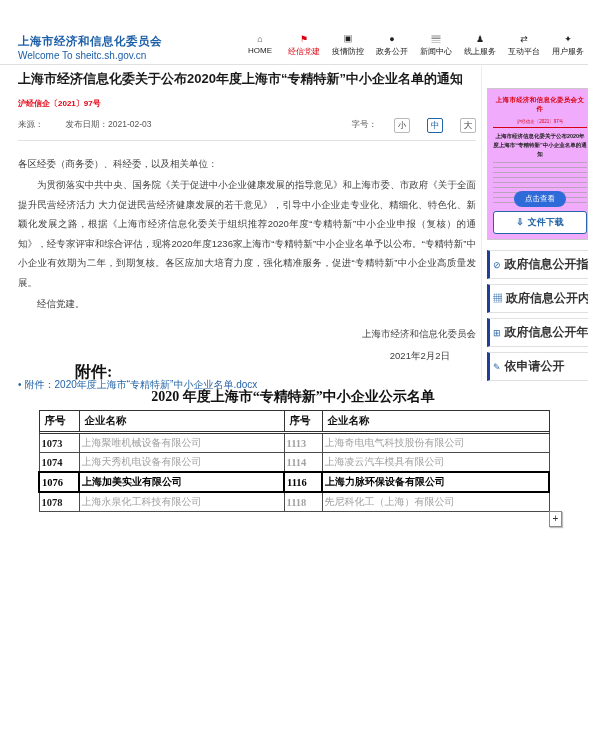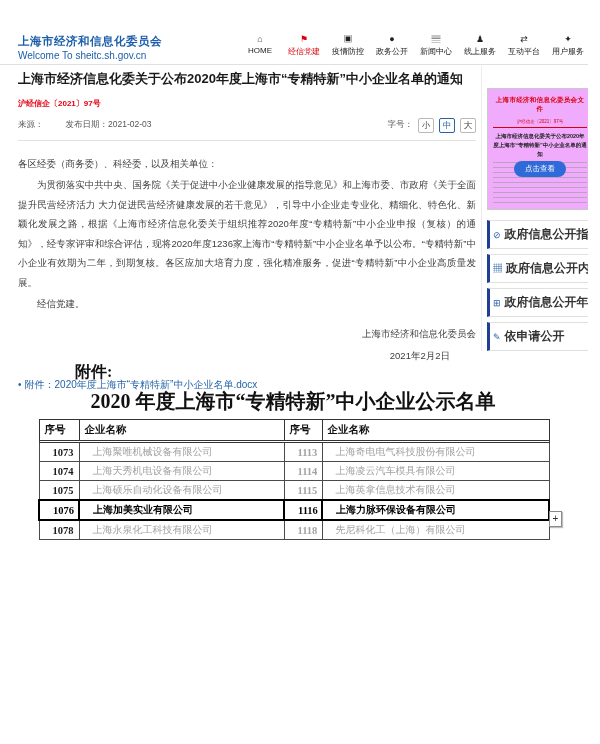--- a/index.html
+++ b/index.html
@@ -19,21 +19,21 @@
   .nav-label { display:block; font-size:8px; margin-top:2px; white-space:nowrap; }
   .nav-item.active { color:#d8000f; }
 
   
   .main { position:absolute; left:18px; top:70px; width:458px; }
   .art-title { font-size:13px; font-weight:bold; color:#1a1a1a; line-height:1.45; }
   .doc-number { margin-top:9px; color:#e60012; font-size:8px; font-weight:bold; }
   .meta-row { margin-top:9px; padding-bottom:7px; border-bottom:1px solid #e2e2e2;
               display:flex; align-items:center; font-size:8.5px; color:#555; }
   .meta-src { margin-right:22px; }
-  .fontsize-group { margin-left:auto; display:flex; align-items:center; gap:5px; }
+  .fontsize-group { margin-left:auto; display:flex; align-items:center; gap:17px; }
   .fs-btn { display:inline-block; width:16px; height:15px; line-height:13px; text-align:center;
             border:1px solid #b9b9b9; border-radius:2px; font-size:8.5px; color:#444;
             background:#fff; cursor:pointer; }
   .fs-btn.selected { color:#2464a8; border-color:#2464a8; }
   .art-body { margin-top:13px; font-size:9.5px; color:#404040; line-height:2.05;
               text-align:justify; }
   .art-body p.indent { text-indent:2em; }
   .art-body p + p { margin-top:2px; }
   .sign-org  { margin-top:14px; text-align:right; font-size:9.5px; color:#404040; }
   .sign-date { margin-top:9px;  text-align:right; padding-right:26px; font-size:9.5px; color:#404040; }
@@ -65,25 +65,25 @@
   .sb-link { border:1px solid #e0e0e0; border-left:3px solid #1e3f94; background:#fff;
              display:flex; align-items:center; gap:4px; padding:5px 3px; cursor:pointer; }
   .sb-link .icon { color:#2464a8; font-size:9px; }
   .sb-link .lbl { font-size:12px; font-weight:bold; color:#333; white-space:nowrap; }
 
   
   .attachment { position:absolute; top:362px; left:0; width:600px;
                 font-family:"Liberation Serif","DejaVu Serif",serif; }
   .att-heading { margin-left:75px; font-size:16px; font-weight:bold; color:#111; }
   .att-table-title { width:510px; margin:5px 0 4px 38px; text-align:center;
-                     font-size:20px; font-weight:bold; color:#111; }
+                     font-size:14px; font-weight:bold; color:#111; }
   table.company { margin-left:38px; width:510px; border-collapse:collapse; table-layout:fixed; }
   table.company th { border:1px solid #333; font-size:10.5px; font-weight:bold; color:#111;
                      text-align:left; padding:3px 5px; height:20px; }
-  table.company td { border:1px solid #4a4a4a; padding:2px 13px; height:18px;
+  table.company td { border:1px solid #4a4a4a; padding:2px 2px; height:18px;
                      white-space:nowrap; overflow:hidden; }
   td.num  { font-weight:bold; color:#1a1a1a; font-size:10.5px; }
   td.name { color:#a2a2a2; font-size:10px; }
   td.num.right { color:#a2a2a2; }
   tr.spacer td { height:2px; padding:0; border-top:1px solid #333; border-bottom:1px solid #333; }
   tr.hl td { color:#000 !important; font-weight:bold; border:2px solid #000; }
   .plus-btn { position:absolute; left:549px; top:149px; width:13px; height:16px;
               border:1px solid #8a8a8a; background:#fff; font-size:10px; line-height:14px;
               text-align:center; color:#333; box-shadow:1px 1px 1px rgba(0,0,0,.25);
               cursor:pointer; font-family:"Liberation Sans",sans-serif; }
@@ -163,20 +163,23 @@
     </div>
   </div>
 
   <aside class="sidebar">
     <div class="preview-card">
       <div class="pv-red-title">上海市经济和信息化委员会文件</div>
       <div class="pv-doc-no">沪经信企〔2021〕97号</div>
       <div class="pv-title">上海市经济信息化委关于公布2020年度上海市“专精特新”中小企业名单的通知</div>
       <div class="pv-lines"></div>
       <div class="pv-view-btn">点击查看</div>
+      <div class="download-btn">
+        <span class="icon">⇩</span><span>文件下载</span>
+      </div>
     </div>
     <div class="sb-links">
         <div class="sb-link">
           <span class="icon">⊘</span>
           <span class="lbl">政府信息公开指南</span>
         </div>
         <div class="sb-link">
           <span class="icon">▦</span>
           <span class="lbl">政府信息公开内容</span>
         </div>
@@ -218,26 +221,20 @@
             <td class="name">上海聚唯机械设备有限公司</td>
             <td class="num right">1113</td>
             <td class="name">上海奇电电气科技股份有限公司</td>
           </tr>
           <tr>
             <td class="num">1074</td>
             <td class="name">上海天秀机电设备有限公司</td>
             <td class="num right">1114</td>
             <td class="name">上海凌云汽车模具有限公司</td>
           </tr>
-          <tr>
-            <td class="num">1075</td>
-            <td class="name">上海硕乐自动化设备有限公司</td>
-            <td class="num right">1115</td>
-            <td class="name">上海英拿信息技术有限公司</td>
-          </tr>
           <tr class="hl">
             <td class="num">1076</td>
             <td class="name">上海加美实业有限公司</td>
             <td class="num right">1116</td>
             <td class="name">上海力脉环保设备有限公司</td>
           </tr>
           <tr>
             <td class="num">1078</td>
             <td class="name">上海永泉化工科技有限公司</td>
             <td class="num right">1118</td>

